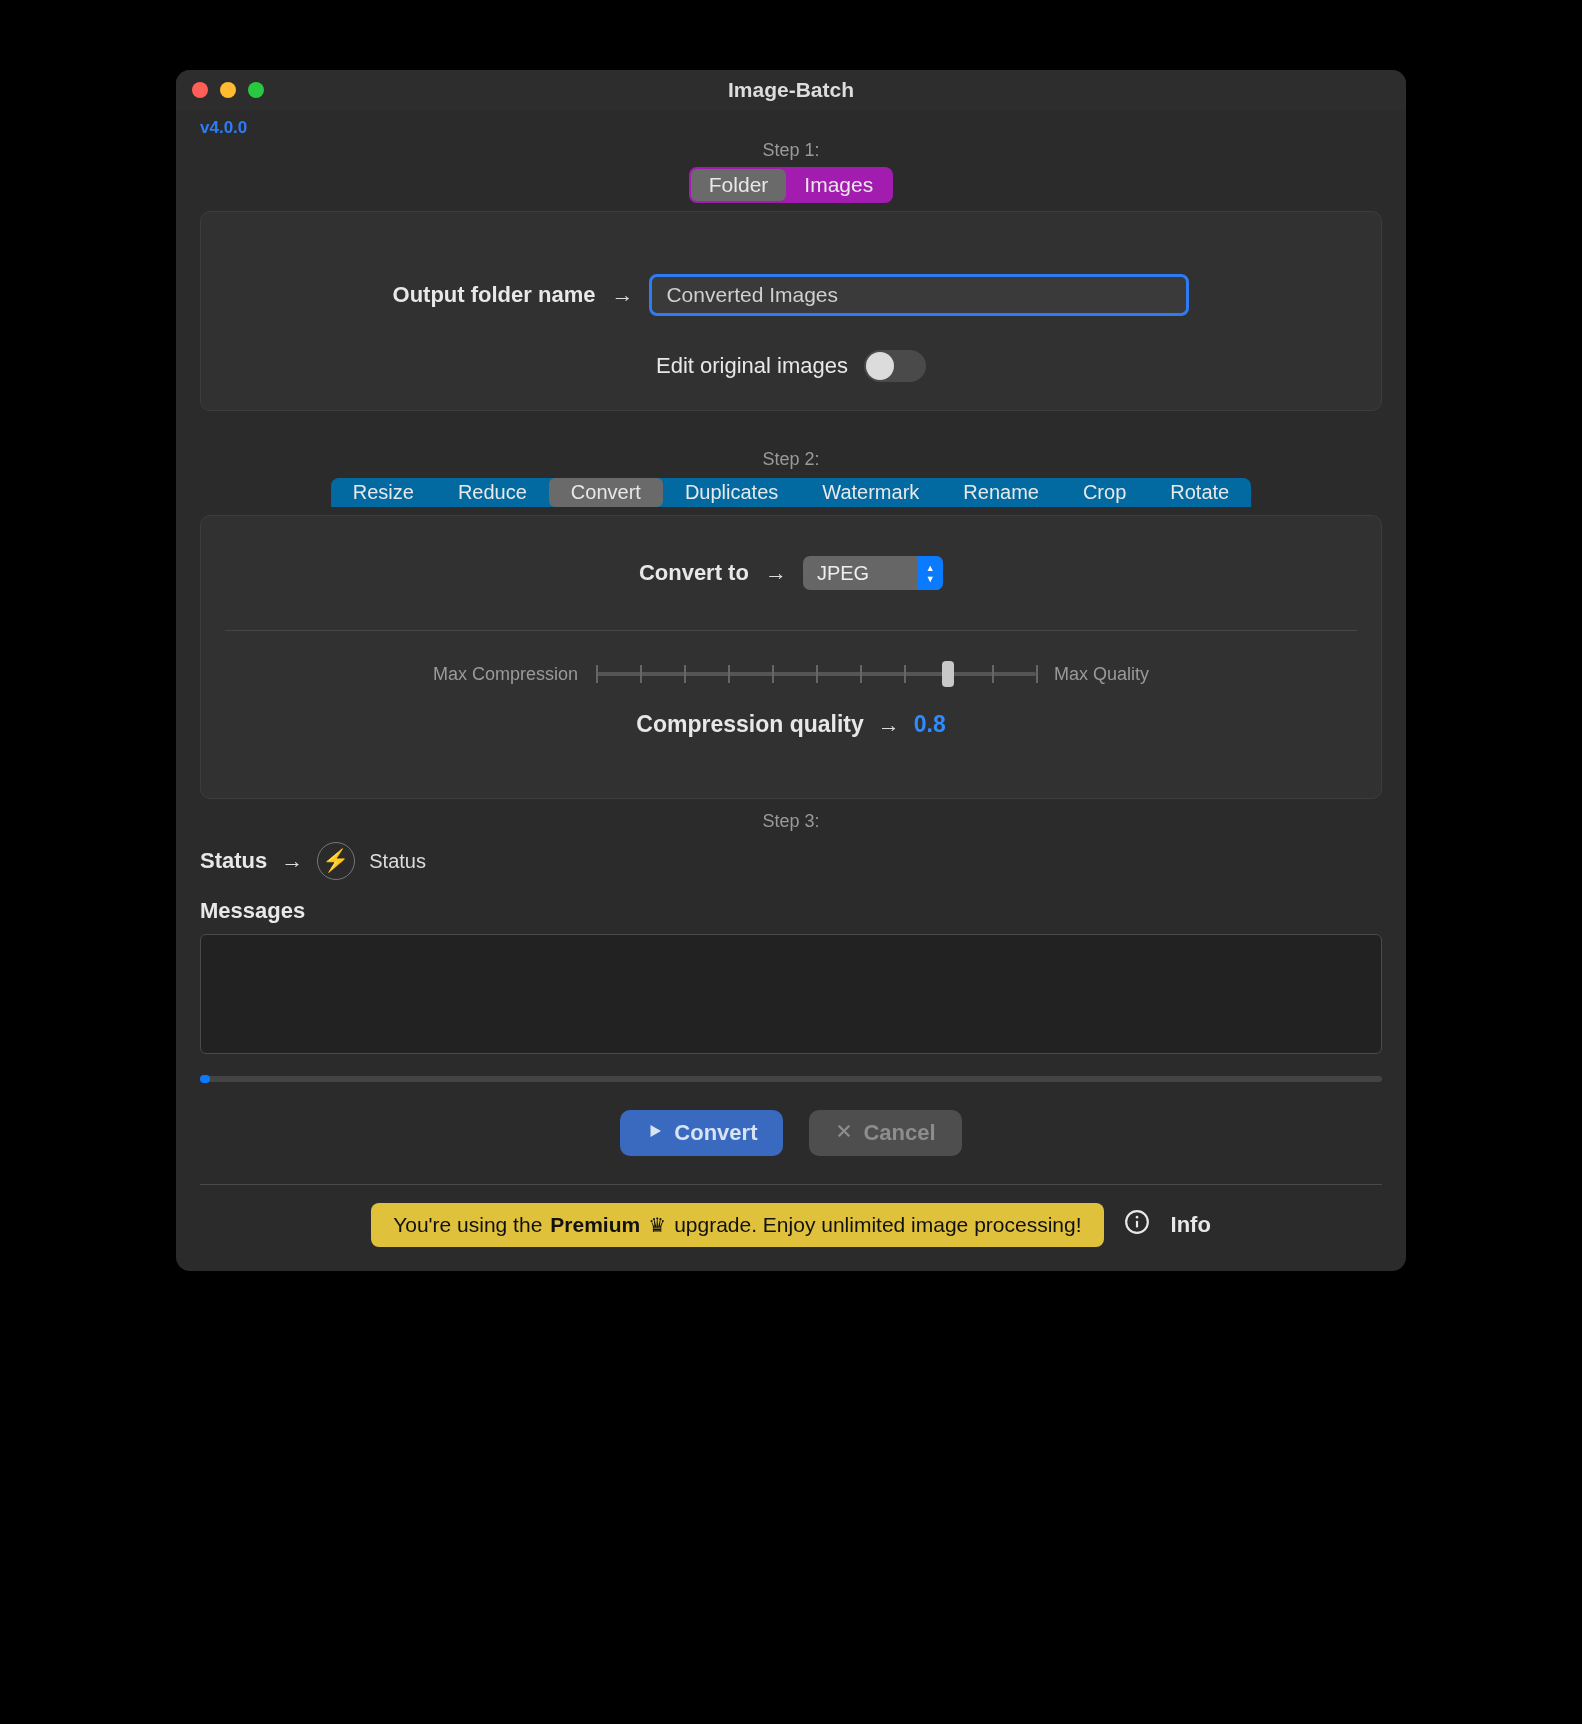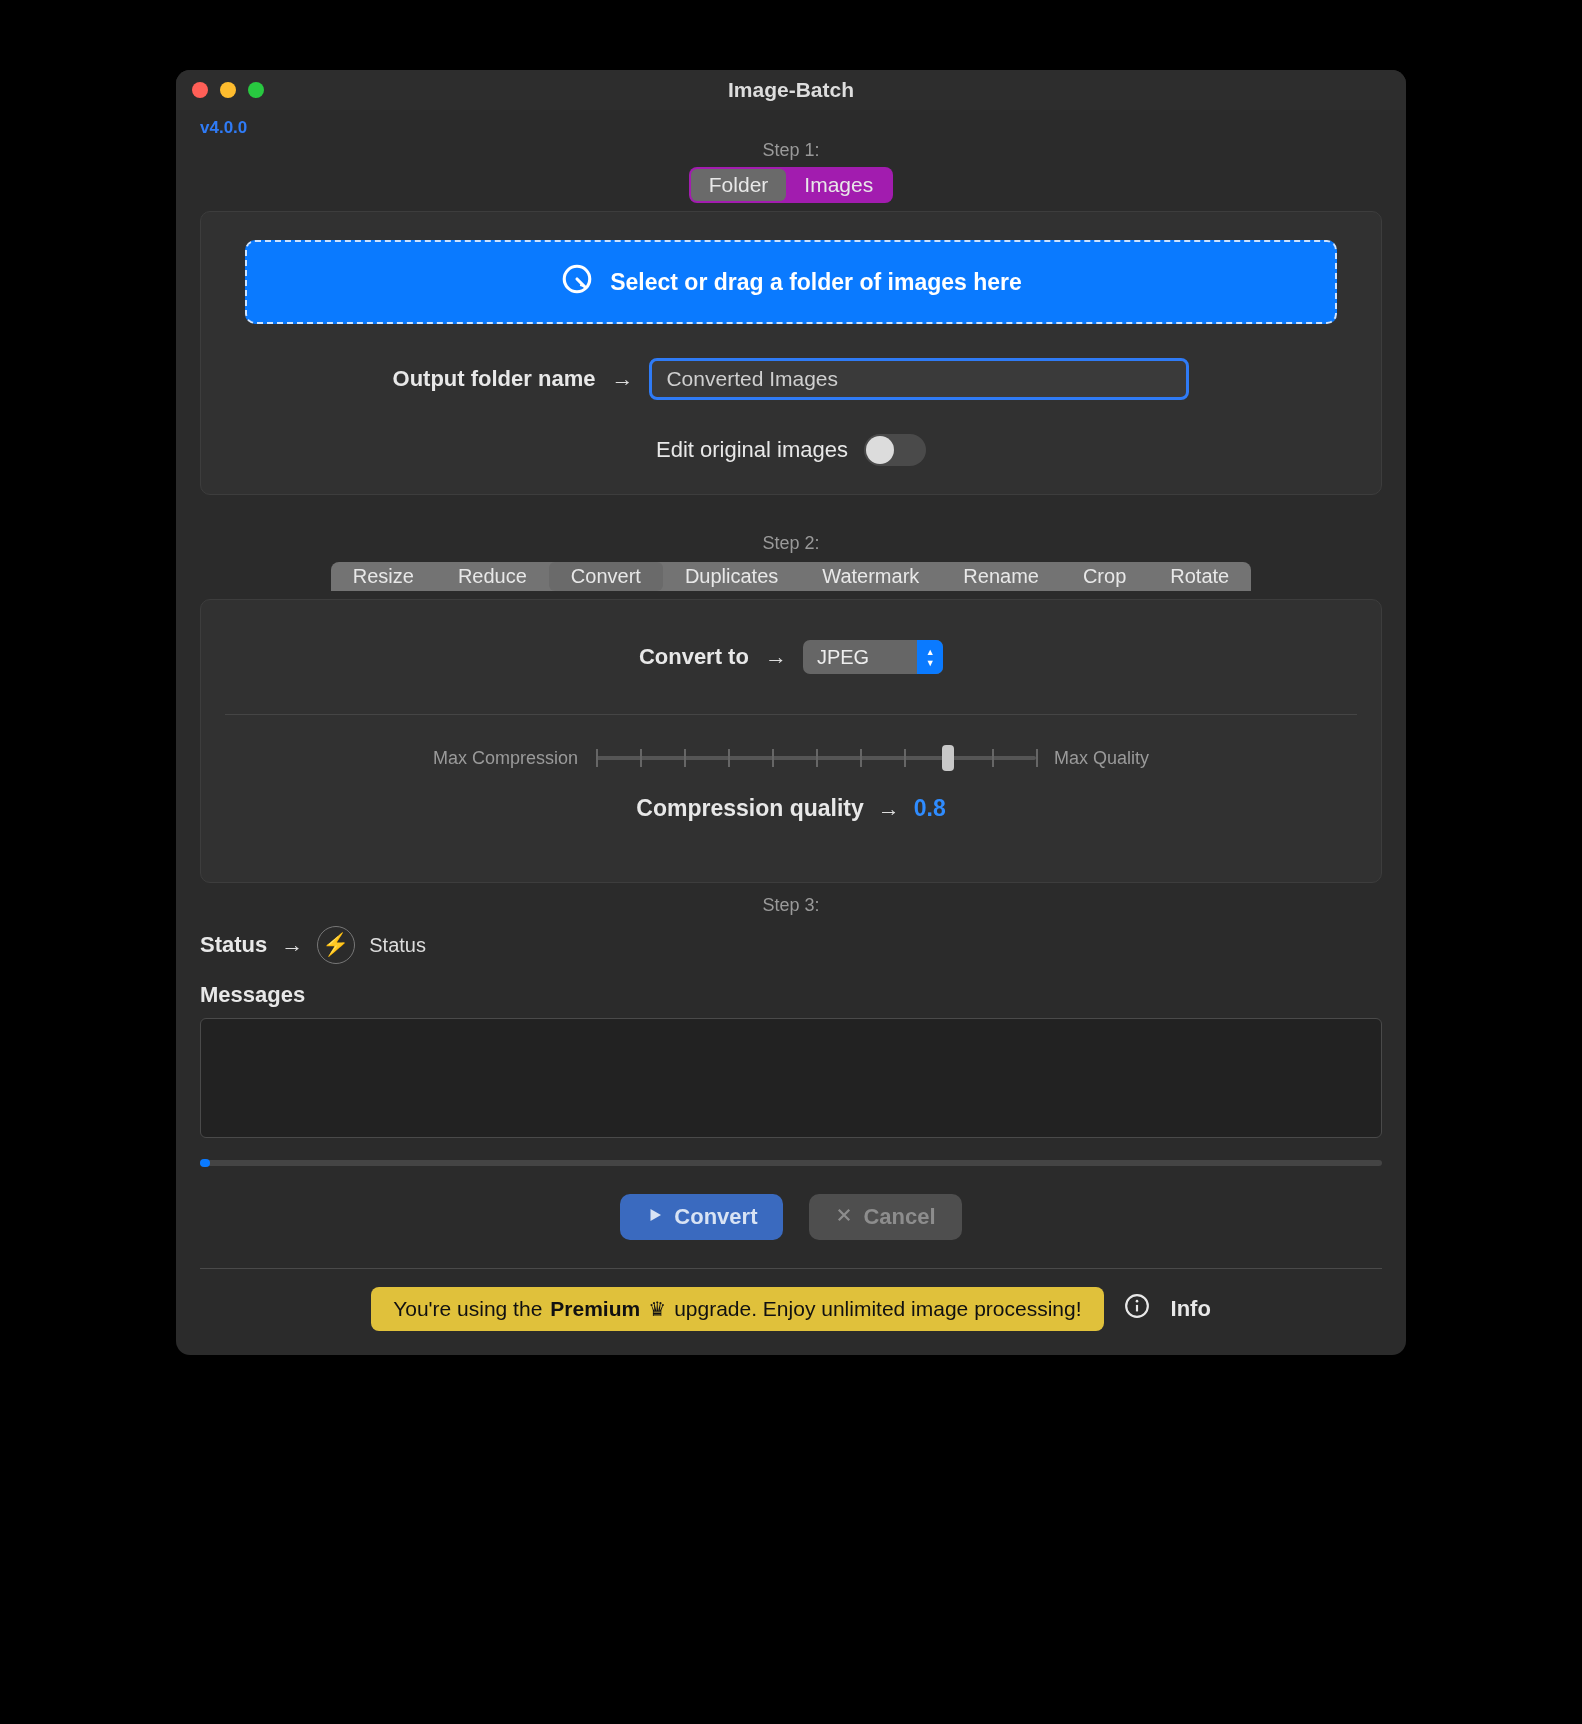--- a/index.html
+++ b/index.html
@@ -72,21 +72,21 @@
   }
   .toggle {
     width: 62px; height: 32px; background: #4a4a4a; border-radius: 20px;
     position: relative;
   }
   .toggle .knob {
     position:absolute; left:2px; top:2px; width:28px; height:28px;
     border-radius:50%; background:#dcdcdc;
   }
   .step2-seg { display:flex; justify-content:center; margin-top: 8px; }
-  .step2-seg .seg { background: #737373; border-radius: 8px 8px 0 0; padding: 0; }
+  .step2-seg .seg { background: #0369a1; border-radius: 8px 8px 0 0; padding: 0; }
   .step2-seg .seg-item { border-radius: 6px; }
   .select {
     display:inline-flex; align-items:center; background:#666; border-radius:7px;
     font-size:20px; color:#eee; height: 34px; overflow:hidden;
   }
   .select .val { padding: 0 48px 0 14px; }
   .select .caret {
     background:#0a7aff; width: 26px; height: 100%; display:flex; flex-direction:column;
     align-items:center; justify-content:center; gap:1px; color:#fff; font-size:9px;
   }
@@ -152,30 +152,20 @@
     <div class="step-label">Step 1:</div>
 
     <div class="seg-center">
       <div class="seg">
         <div class="seg-item active">Folder</div>
         <div class="seg-item">Images</div>
       </div>
     </div>
 
     <div class="panel">
-      <div class="dropzone">
-        <span>
-          <svg viewBox="0 0 24 24" fill="none" stroke="#fff" stroke-width="2.2">
-            <circle cx="12" cy="12" r="9"></circle>
-            <path d="M12 12 L18 18" stroke-linecap="round"></path>
-            <path d="M15 14 L18 18 L14 17 Z" fill="#fff" stroke="none"></path>
-          </svg>
-        </span>
-        <span>Select or drag a folder of images here</span>
-      </div>
 
       <div class="row">
         <span class="row-label">Output folder name</span>
         <span class="arrow">→</span>
         <div class="textfield">
           <span>Converted Images</span>
         </div>
       </div>
 
       <div class="row">

